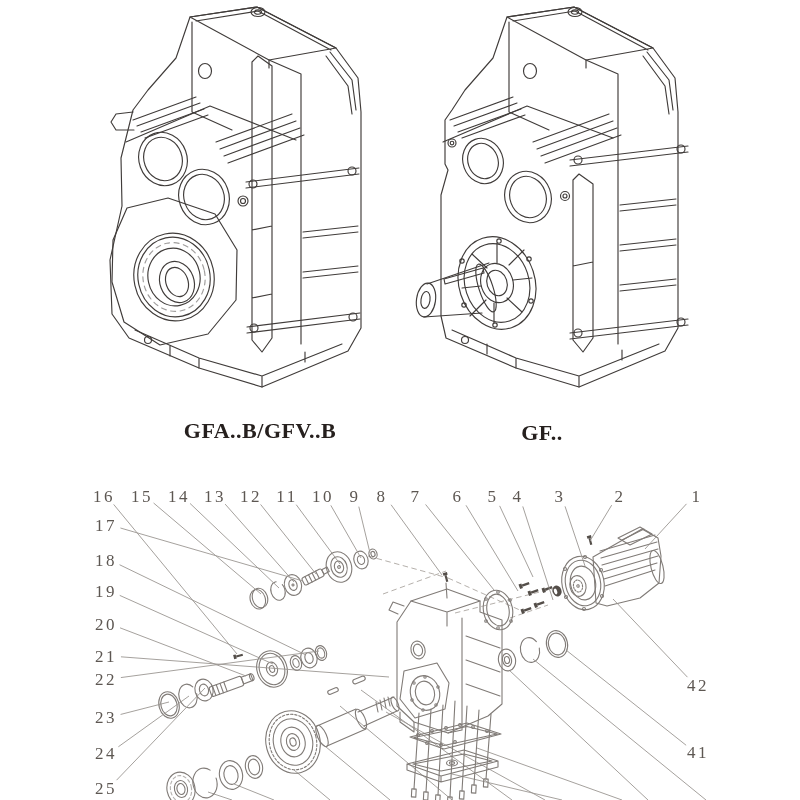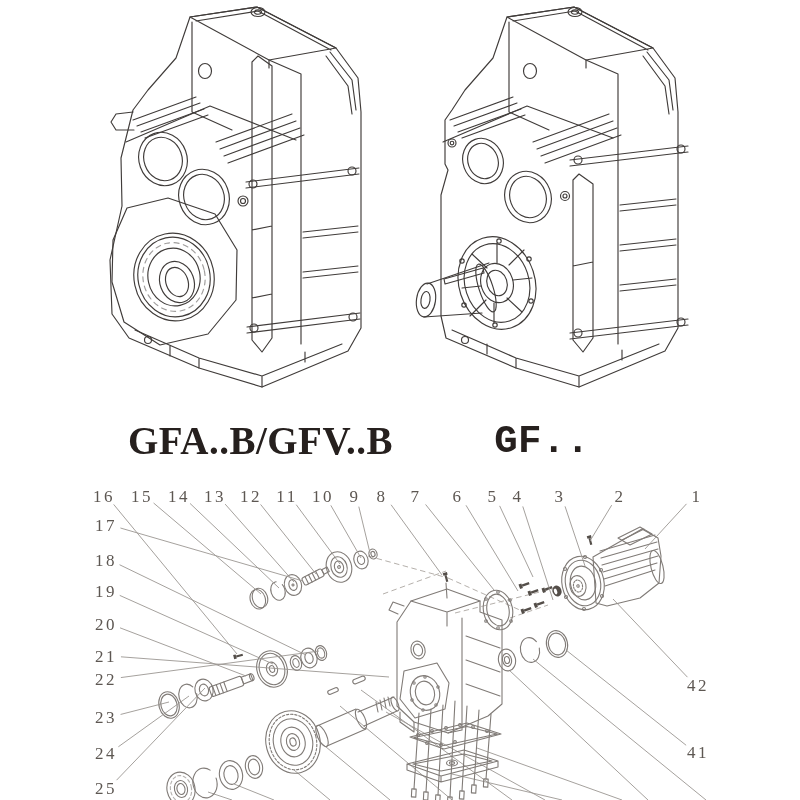--- a/index.html
+++ b/index.html
@@ -22,21 +22,21 @@
   .clip{fill:none;stroke:var(--part-line);stroke-width:1.7;}
   .rollers{fill:none;stroke:#9a9590;stroke-width:8;stroke-dasharray:5 4.5;opacity:.5;}
   .rollers2{fill:none;stroke:#9a9590;stroke-width:4;stroke-dasharray:3 2.6;opacity:.6;}
   .df{fill:var(--part-dark);stroke:none;}
   .leader{stroke:var(--leader);stroke-width:.9;fill:none;}
   .dash{stroke:var(--dashed);stroke-width:1;fill:none;stroke-dasharray:5.5 3.5;}
   .axis{stroke:#aaa5a0;stroke-width:.8;fill:none;}
   .callout{font-family:"Liberation Serif",serif;font-size:17px;fill:var(--label);
            letter-spacing:2.5px;text-anchor:middle;}
   .caption{position:absolute;font-family:"Liberation Serif",serif;font-weight:bold;
-           font-size:39px;color:var(--caption);text-align:center;letter-spacing:.5px;white-space:nowrap;}
+           font-size:22px;color:var(--caption);text-align:center;letter-spacing:.5px;white-space:nowrap;}
 </style>
 </head>
 <body>
 
 <div class="stage">
 
 <svg id="scene" width="800" height="800" viewBox="0 0 800 800">
 <defs>
   <g id="tbolt">
     <rect x="-5" y="-2.4" width="3" height="4.8" class="df"></rect>
@@ -458,15 +458,15 @@
           <text x="106" y="794" class="callout">25</text>
           <line x1="686.1307249791175" y1="745.2740774881665" x2="566" y2="650" class="leader"></line>
           <text x="698" y="758" class="callout">41</text>
           <line x1="687.455605492828" y1="677.1764727813454" x2="613" y2="599" class="leader"></line>
           <text x="698" y="691" class="callout">42</text>
         </g>
 </g>
 </svg>
 
 <div class="caption" style="left:128px;top:418px;width:264px;">GFA..B/GFV..B</div>
-<div class="caption" style="left:472px;top:420px;width:140px;font-family:Liberation Mono, monospace;">GF..</div>
+<div class="caption" style="left:472px;top:420px;width:140px;">GF..</div>
 
 </div>
 
 </body></html>

